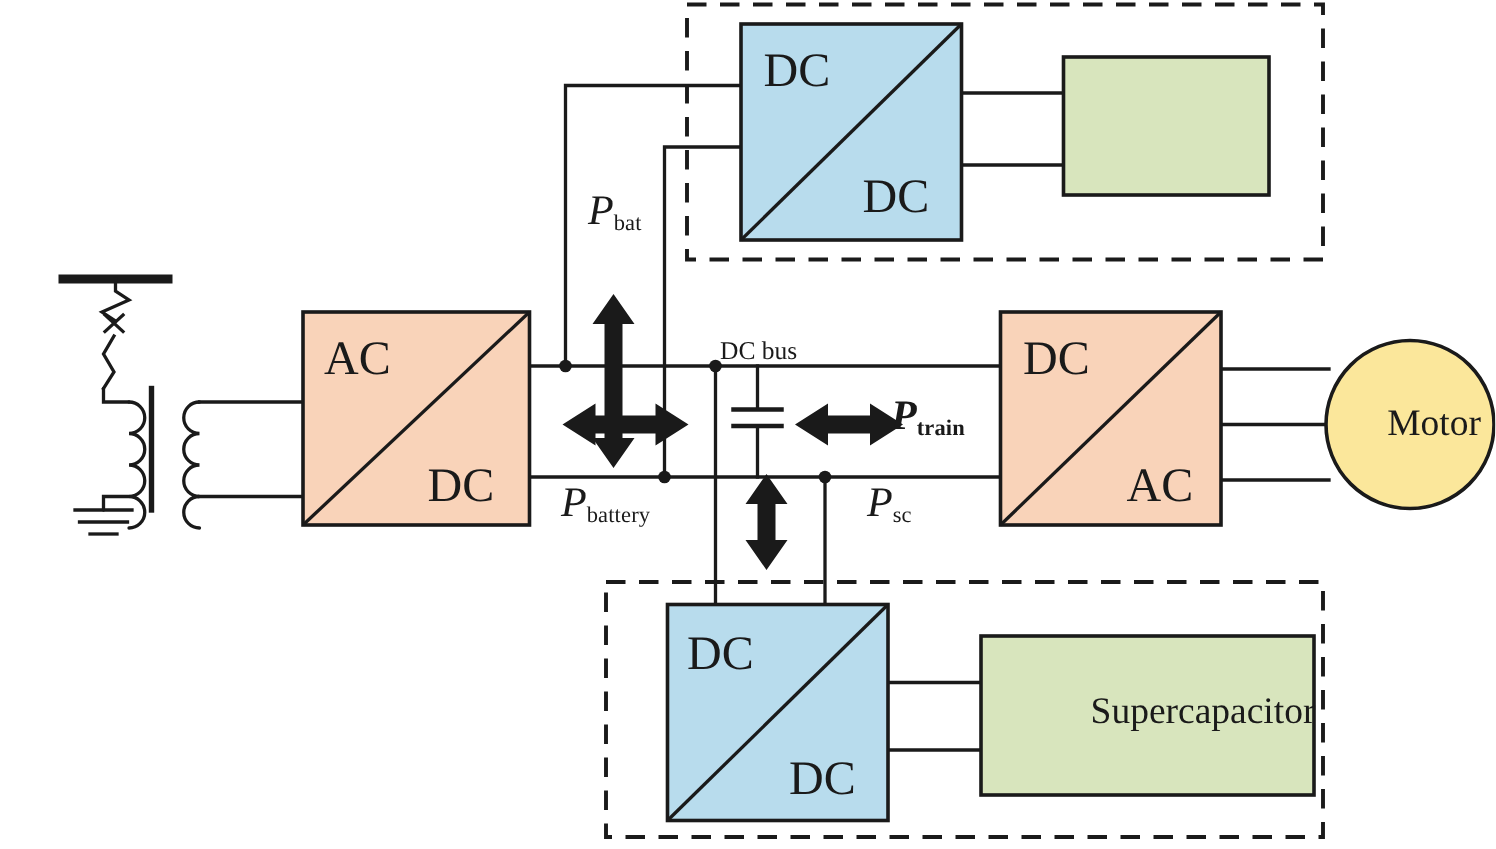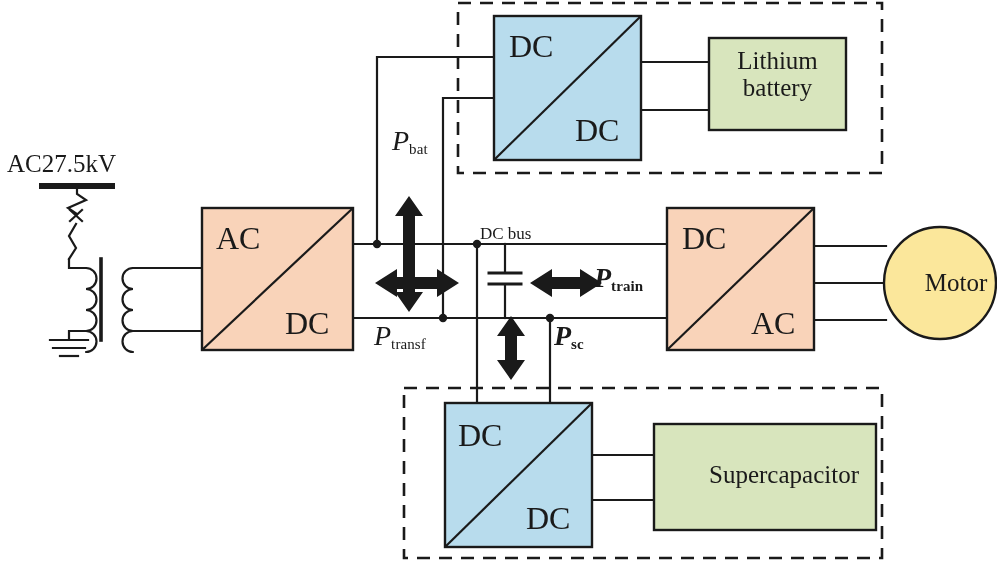--- a/index.html
+++ b/index.html
@@ -160,54 +160,49 @@
       <g>
         <polygon points="530,283 552,269 552,277 580,277 580,269 602,283 580,297 580,289 552,289 552,297"></polygon>
       </g>
 
       <g>
         <polygon points="511,316 497,336 505,336 505,360 497,360 511,380 525,360 517,360 517,336 525,336"></polygon>
       </g>
     </g>
   </svg>
 
-  <div class="lbl srclbl" style="left:7px;top:150px;">AC27.5kV</div>
 
   <div class="lbl boxlbl" style="left:216px;top:220px;">AC</div>
   <div class="lbl boxlbl" style="left:285px;top:305px;">DC</div>
 
   <div class="lbl boxlbl" style="left:509px;top:28px;">DC</div>
   <div class="lbl boxlbl" style="left:575px;top:112px;">DC</div>
 
   <div class="lbl boxlbl" style="left:682px;top:220px;">DC</div>
   <div class="lbl boxlbl" style="left:751px;top:305px;">AC</div>
 
   <div class="lbl boxlbl" style="left:458px;top:417px;">DC</div>
   <div class="lbl boxlbl" style="left:526px;top:500px;">DC</div>
 
-  <div class="lbl storelbl" style="left:709px;top:47px;width:137px;">
-    <div>Lithium</div>
-    <div>battery</div>
-  </div>
-
-  <div class="lbl storelbl" style="left:658px;top:461px;width:252px;">Supercapacitor</div>
+
+  <div class="lbl storelbl" style="left:676px;top:461px;width:252px;">Supercapacitor</div>
 
   <div class="lbl motorlbl" style="left:884px;top:269px;width:112px;text-align:center;padding-left:16px;">Motor</div>
 
   <div class="lbl buslbl" style="left:480px;top:224px;text-align:right;">DC bus</div>
 
   <div class="lbl plbl" style="left:392px;top:125px;">
     <span>P</span><sub>bat</sub>
   </div>
 
   <div class="lbl plbl" style="left:374px;top:320px;">
-    <span>P</span><sub>transf</sub>
+    <span>P</span><sub>battery</sub>
   </div>
 
   <div class="lbl plbl" style="left:594px;top:262px;font-weight:bold;">
     <span>P</span><sub>train</sub>
   </div>
 
-  <div class="lbl plbl" style="left:554px;top:320px;font-weight:bold;">
+  <div class="lbl plbl" style="left:578px;top:320px;">
     <span>P</span><sub>sc</sub>
   </div>
 
 </div>
 
 </body></html>

